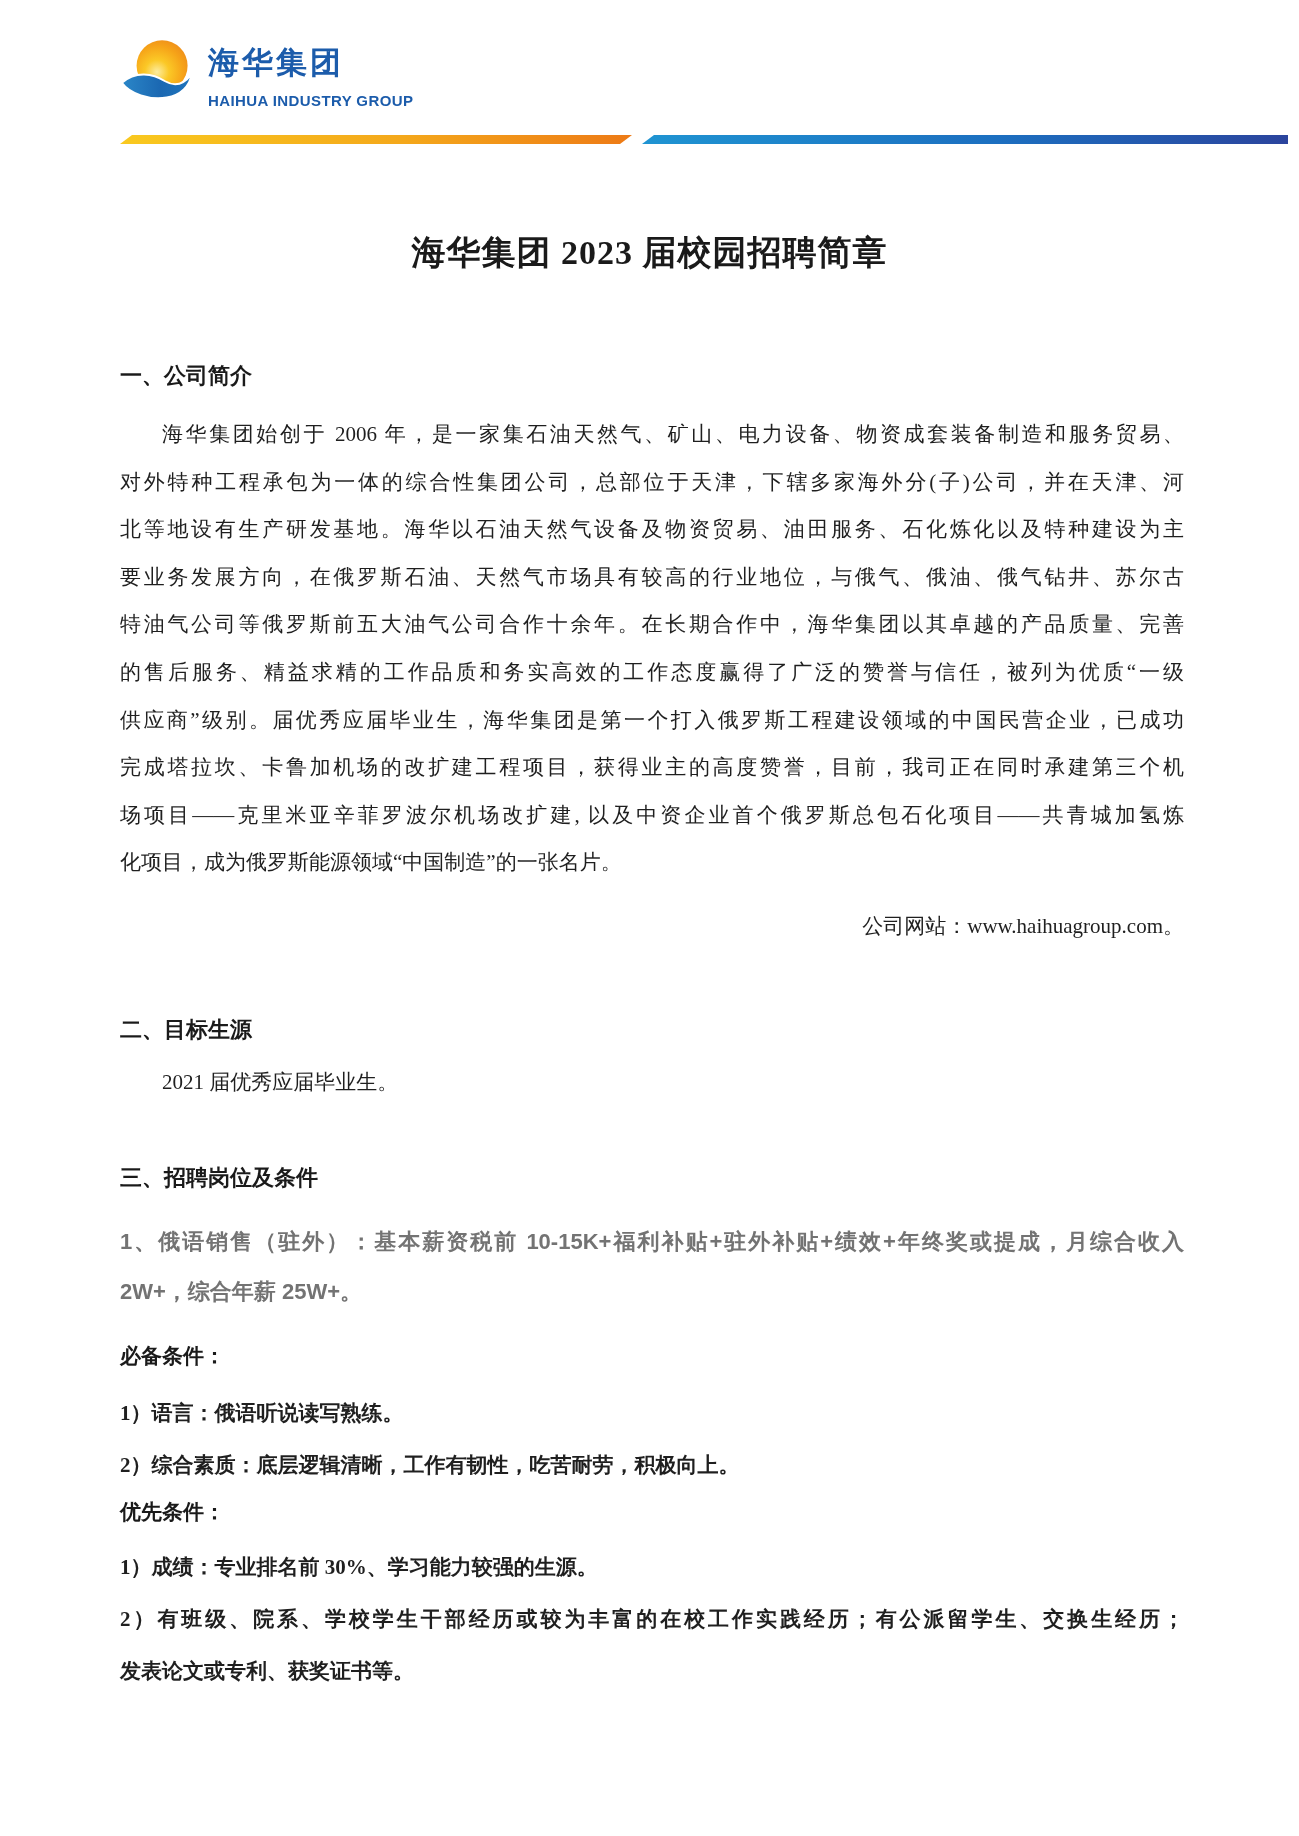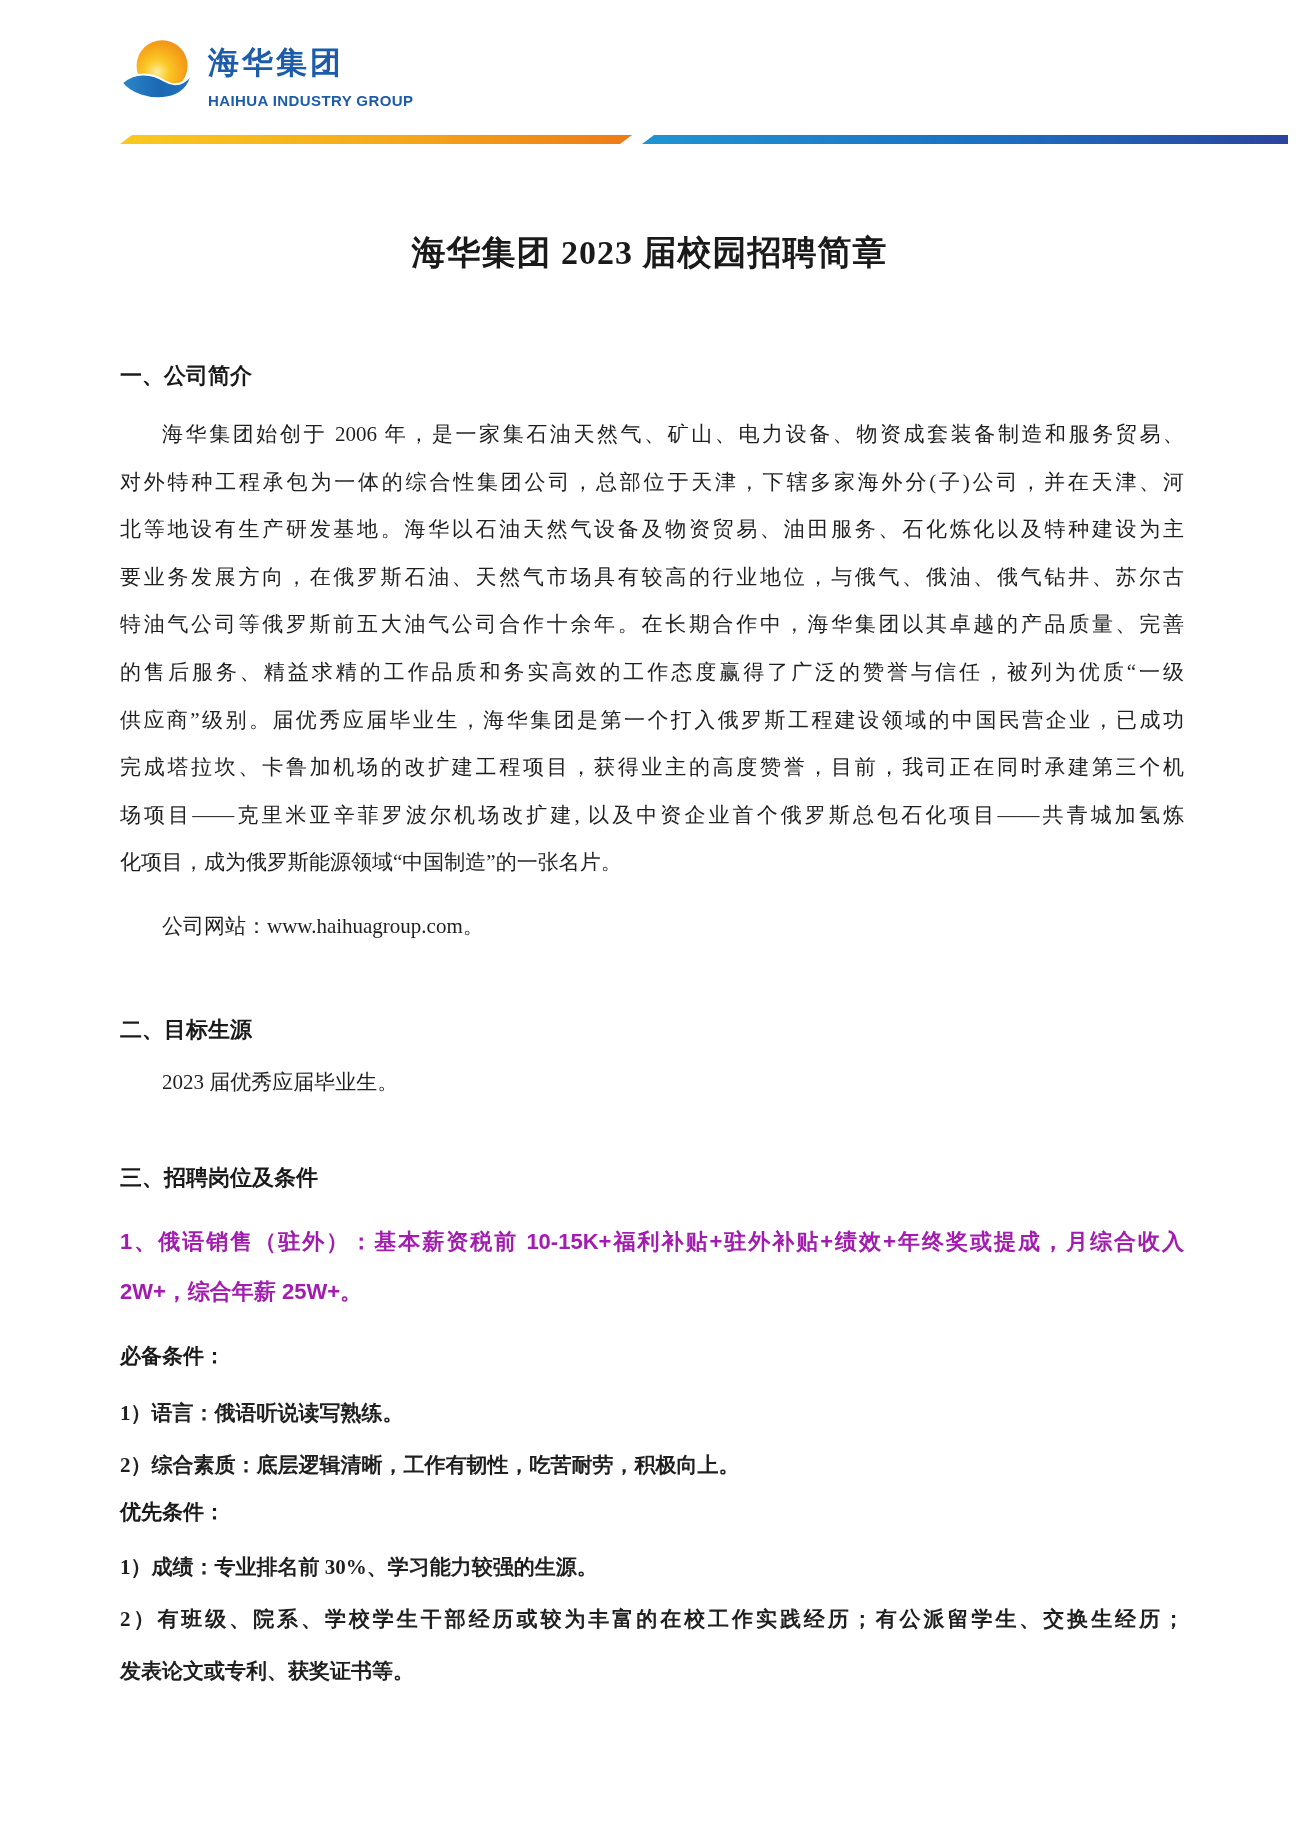--- a/index.html
+++ b/index.html
@@ -55,26 +55,26 @@
     font-family:"Liberation Sans","DejaVu Sans",sans-serif;
     font-weight:bold;font-size:22px;line-height:30px;color:#1a1a1a;
   }
   .h2-intro{margin-top:82px;}
   .h2-target{margin-top:74px;}
   .h2-positions{margin-top:66px;}
   .para{margin-top:20px;}
   .pline{font-size:21px;line-height:47.6px;}
   .jline{text-align:justify;text-align-last:justify;}
   .indent{text-indent:2em;}
-  .website{margin-top:24px;font-size:21px;line-height:30px;text-indent:2em;}
+  .website{margin-top:24px;font-size:21px;line-height:30px;text-indent:2em;text-align:right;}
   .target-body{margin-top:22px;font-size:21px;line-height:30px;text-indent:2em;}
   .job-block{margin-top:24px;}
   .jobline{
     font-family:"Liberation Sans","DejaVu Sans",sans-serif;
-    font-weight:bold;font-size:22px;line-height:50px;color:#a21caf;
+    font-weight:bold;font-size:22px;line-height:50px;color:#737373;
   }
   .sub-h{
     font-family:"Liberation Sans","DejaVu Sans",sans-serif;
     font-weight:bold;font-size:21px;line-height:30px;color:#1a1a1a;
   }
   .req-h{margin-top:24px;}
   .pref-h{margin-top:6px;}
   .list{margin-top:16px;}
   .list-pref{margin-top:14px;}
   .lline{font-size:21px;line-height:52px;font-weight:bold;}
@@ -131,21 +131,21 @@
       <div class="pline jline">特油气公司等俄罗斯前五大油气公司合作十余年。在长期合作中，海华集团以其卓越的产品质量、完善</div>
       <div class="pline jline">的售后服务、精益求精的工作品质和务实高效的工作态度赢得了广泛的赞誉与信任，被列为优质“一级</div>
       <div class="pline jline">供应商”级别。届优秀应届毕业生，海华集团是第一个打入俄罗斯工程建设领域的中国民营企业，已成功</div>
       <div class="pline jline">完成塔拉坎、卡鲁加机场的改扩建工程项目，获得业主的高度赞誉，目前，我司正在同时承建第三个机</div>
       <div class="pline jline">场项目——克里米亚辛菲罗波尔机场改扩建, 以及中资企业首个俄罗斯总包石化项目——共青城加氢炼</div>
       <div class="pline">化项目，成为俄罗斯能源领域“中国制造”的一张名片。</div>
     </div>
     <div class="website">公司网站：www.haihuagroup.com。</div>
 
     <div class="h2 h2-target">二、目标生源</div>
-    <div class="target-body">2023 届优秀应届毕业生。</div>
+    <div class="target-body">2021 届优秀应届毕业生。</div>
 
     <div class="h2 h2-positions">三、招聘岗位及条件</div>
 
     <div class="job-block">
       <div class="jobline jline">1、俄语销售（驻外）：基本薪资税前 10-15K+福利补贴+驻外补贴+绩效+年终奖或提成，月综合收入</div>
       <div class="jobline">2W+，综合年薪 25W+。</div>
     </div>
 
     <div class="sub-h req-h">必备条件：</div>
     <div class="list">

